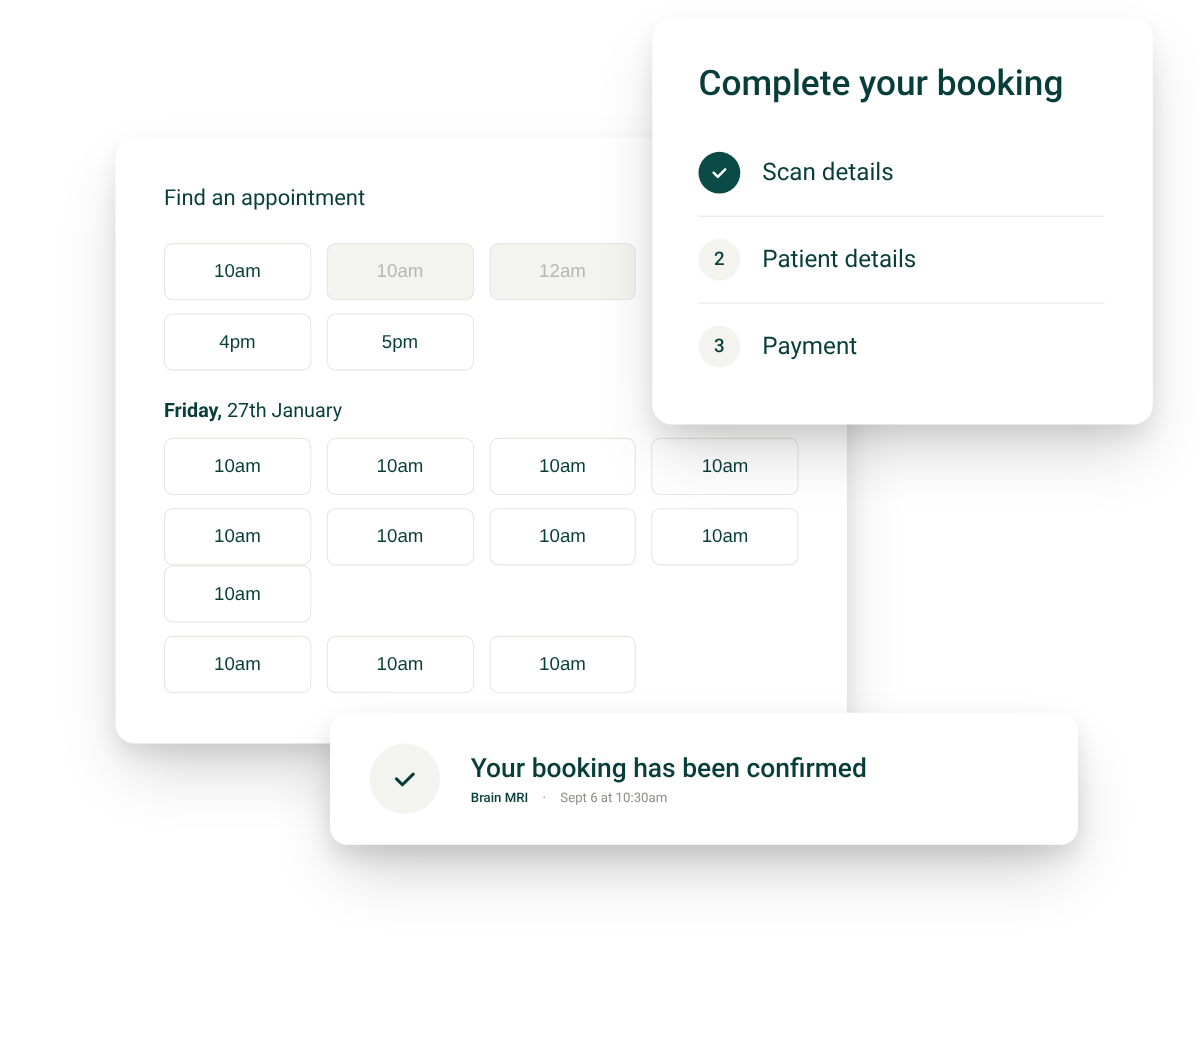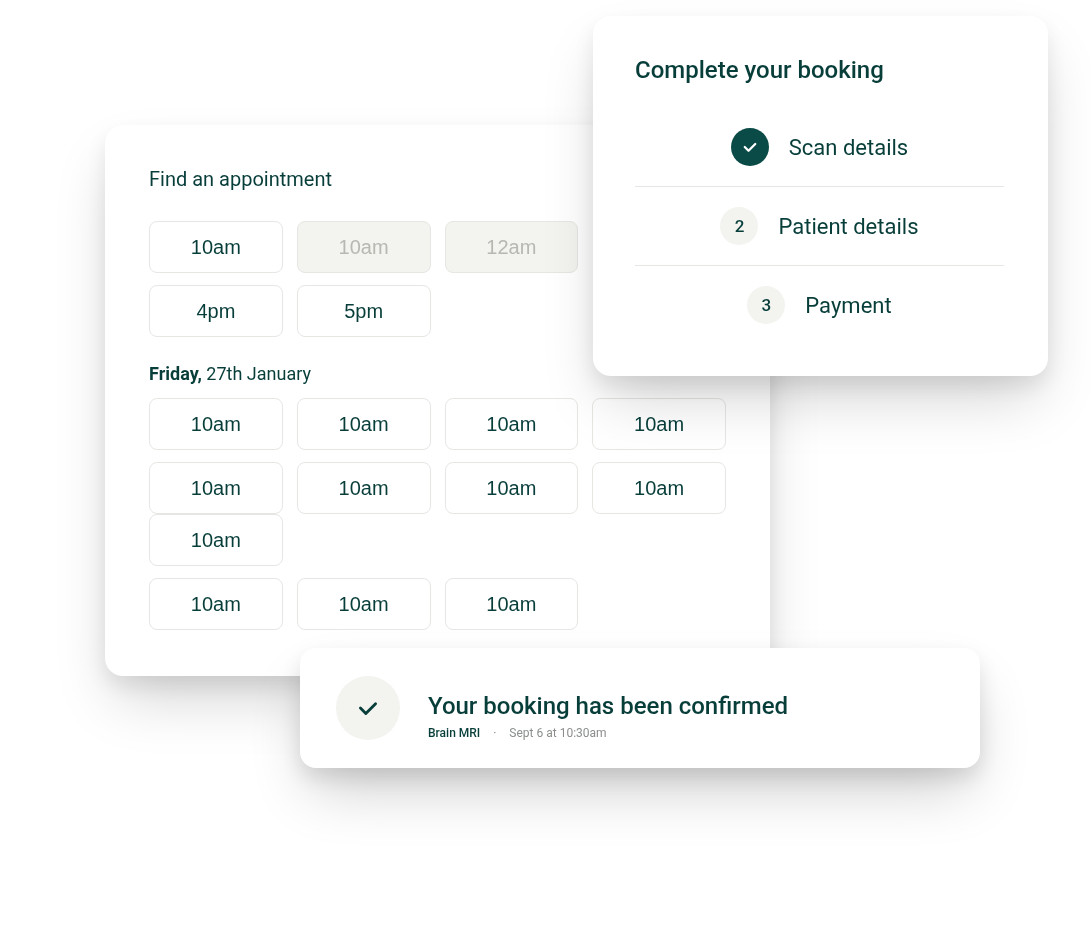--- a/index.html
+++ b/index.html
@@ -49,74 +49,73 @@
     gap:12px 14px;
   }
   .slot{
     height:52px;
     border:1px solid var(--line);
     border-radius:8px;
     background:var(--white);
     display:flex;
     align-items:center;
     justify-content:center;
-    font-size:20px;
+    font-size:17px;
     font-weight:500;
     color:var(--teal-dark);
     cursor:pointer;
   }
   .slot.disabled{
     background:var(--bg-soft);
     color:#B6B8B1;
     cursor:default;
   }
   
   .steps-card{
     position:absolute;
     left:593px; top:16px;
     width:455px;
     background:var(--white);
     border-radius:18px;
     box-shadow:0 30px 60px -10px rgba(0,0,0,0.18), 0 10px 20px rgba(0,0,0,0.08);
     padding:40px 44px 32px 42px;
   }
   .steps-title{
-    font-size:24px;
+    font-size:32px;
     font-weight:500;
     margin:0 0 24px 0;
     color:var(--teal-dark);
   }
   .step-row{
     display:flex;
     align-items:center;
     gap:20px;
     padding:20px 0;
     border-bottom:1px solid var(--line);
-    justify-content:center;
   }
   .step-row:last-child{border-bottom:none;}
   .step-badge{
     width:38px;height:38px;border-radius:50%;
     display:flex;align-items:center;justify-content:center;
     font-size:17px;font-weight:500;flex:0 0 38px;
   }
   .step-badge.done{background:var(--teal);color:#fff;}
   .step-badge.pending{background:var(--bg-soft);color:var(--teal-dark);}
   .step-label{font-size:22px;color:var(--teal-dark);}
   
   .toast{
     position:absolute;
     left:300px; top:648px;
     width:680px;
     background:var(--white);
     border-radius:16px;
     box-shadow:0 30px 60px -10px rgba(0,0,0,0.20), 0 10px 20px rgba(0,0,0,0.10);
     padding:28px 36px;
     display:flex;
-    align-items:flex-end;
+    align-items:center;
     gap:28px;
   }
   .toast-icon{
     width:64px;height:64px;border-radius:50%;
     background:var(--bg-soft);
     display:flex;align-items:center;justify-content:center;
     flex:0 0 64px;
   }
   .toast-text .title{
     font-size:24px;font-weight:500;margin:0 0 6px 0;color:var(--teal-dark);

